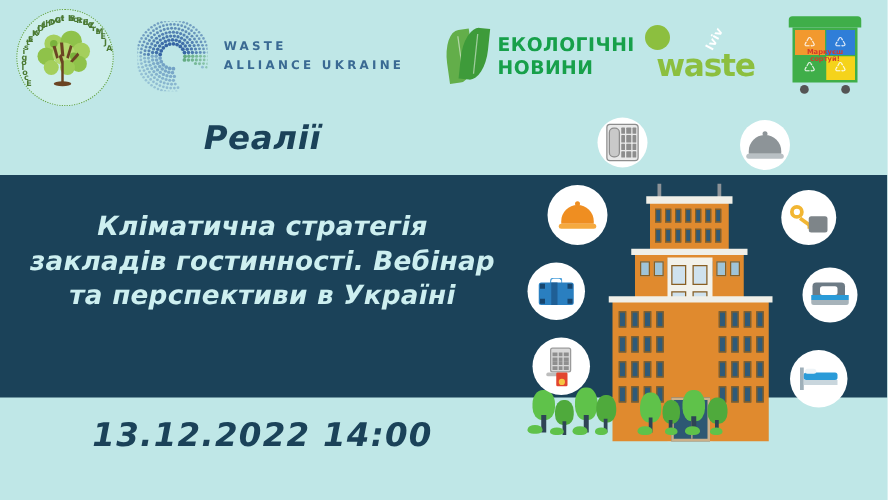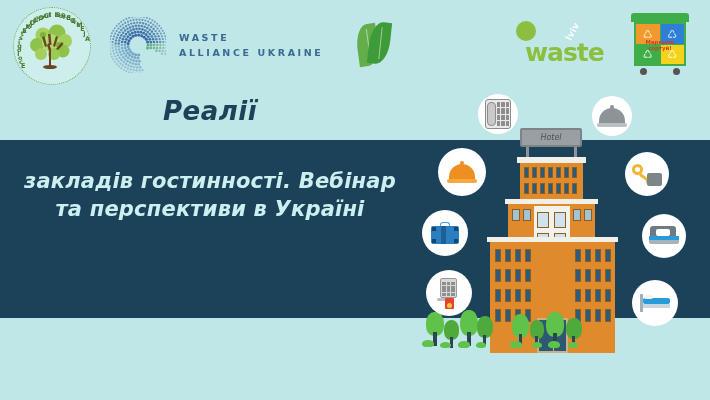--- a/index.html
+++ b/index.html
@@ -694,20 +694,24 @@
 
     <div class="logo-ecnews">
       <div class="leaf-pair">
         <div class="leaf back">
             <div class="vein"></div>
           </div>
         <div class="leaf front">
             <div class="vein"></div>
           </div>
       </div>
+      <div class="ecnews-words">
+        <span>ЕКОЛОГІЧНІ</span>
+        <span>НОВИНИ</span>
+      </div>
     </div>
 
     <div class="logo-zwl">
       <div class="zwl-row1">
         <span class="zwl-o"></span>
         <span class="zwl-lviv">lviv</span>
       </div>
       <div class="zwl-row2">waste</div>
     </div>
 
@@ -733,31 +737,32 @@
       </div>
       <div class="bin-wheel" style="left:11px"></div>
       <div class="bin-wheel" style="left:44px"></div>
     </div>
 
   </div>
 
   <div class="webinar">Реалії</div>
 
   <div class="title">
+    <span class="title-line">Кліматична стратегія</span>
     <span class="title-line">закладів гостинності. Вебінар</span>
     <span class="title-line">та перспективи в Україні</span>
   </div>
 
+  <div class="datetime">13.12.2022 14:00</div>
 
   <div class="illus">
 
     <div class="hotel">
       <div class="sign-leg" style="left:36px"></div>
       <div class="sign-leg" style="left:84px"></div>
-      <div class="sign-board">Hotel</div>
 
       <div class="tower-top">
         <div class="win" style="left:4px;top:6px;width:5px;height:11px"></div>
         <div class="win" style="left:12px;top:6px;width:5px;height:11px"></div>
         <div class="win" style="left:20px;top:6px;width:5px;height:11px"></div>
         <div class="win" style="left:28px;top:6px;width:5px;height:11px"></div>
         <div class="win" style="left:36px;top:6px;width:5px;height:11px"></div>
         <div class="win" style="left:44px;top:6px;width:5px;height:11px"></div>
         <div class="win" style="left:52px;top:6px;width:5px;height:11px"></div>
         <div class="win" style="left:4px;top:22px;width:5px;height:11px"></div>

